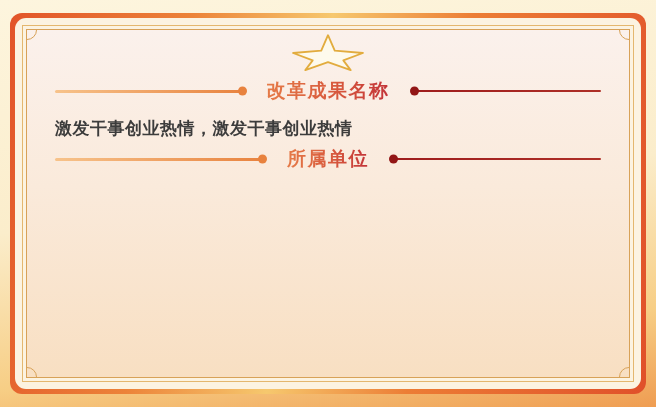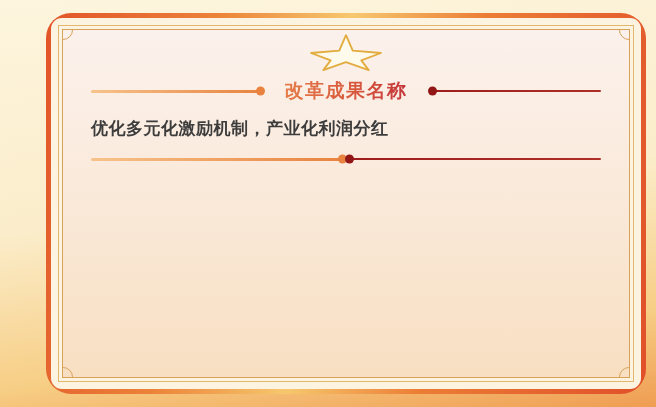--- a/index.html
+++ b/index.html
@@ -10,24 +10,23 @@
   }
   .page {
     position: relative;
     width: 656px;
     height: 407px;
     background: linear-gradient(173deg, #FDF5DE 0%, #FBEDCB 48%, #F7CE85 80%, #EF9D52 100%);
   }
   .card-border {
     position: absolute;
     left: 10px; top: 13px; right: 10px; bottom: 13px;
-    border-radius: 25px;
+    border-radius: 12px;
     background: linear-gradient(100deg, #E25429 0%, #EC8339 26%, #F6C86E 46%, #EC7D35 66%, #E0502A 100%);
     padding: 5px;
-    margin-left: 36px;
   }
   .card-gap {
     width: 100%; height: 100%;
     background: #FCF3E1;
     border-radius: 11px;
     padding: 7px;
   }
   .frame {
     width: 100%; height: 100%;
     border: 1px solid #E4B76E;
@@ -144,26 +143,27 @@
               <path d="M60 2 L71 27 L117 31 L85 43 L97 59 L60 46 L23 59 L35 43 L3 31 L49 27 Z" fill="#FEFAEC" stroke="#E2AC3E" stroke-width="3" stroke-linejoin="round"></path>
             </svg>
           </div>
 
           <div class="sec-header">
             <span class="line-left"></span>
             <span class="sec-title">改革成果名称</span>
             <span class="line-right"></span>
           </div>
 
-          <div class="achievement-name">优化多元化激励机制，产业化利润分红</div>
+          <div class="achievement-name">激发干事创业热情，激发干事创业热情</div>
 
 
 
           <div class="sec-header">
             <span class="line-left"></span>
+            <span class="sec-title">所属单位</span>
             <span class="line-right"></span>
           </div>
 
 
         </div>
       </div>
     </div>
   </div>
 </div>
 

